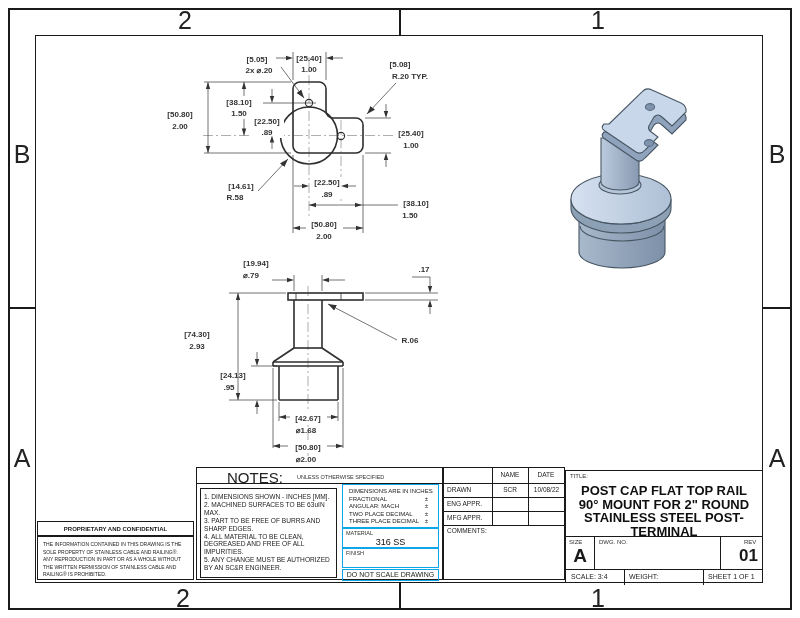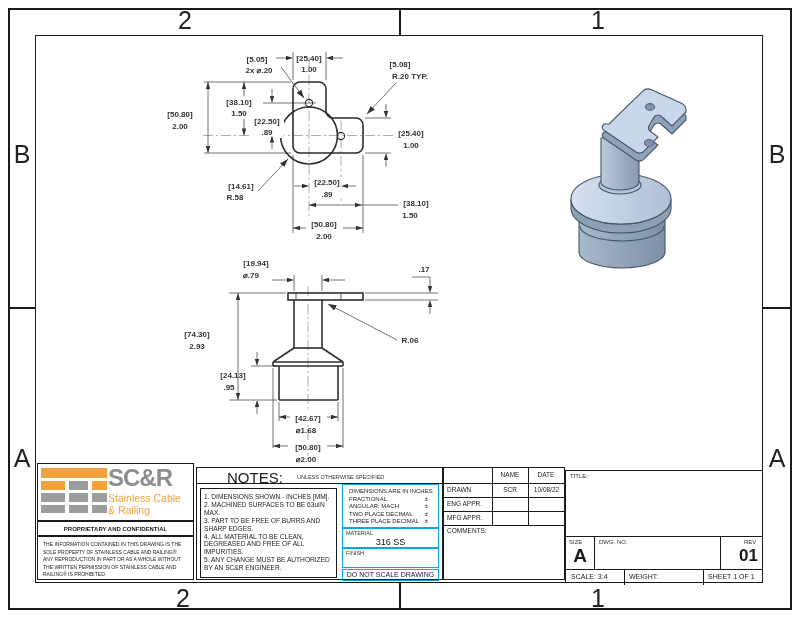--- a/index.html
+++ b/index.html
@@ -270,37 +270,20 @@
       <ellipse cx="621" cy="199" rx="50" ry="25" fill="url(#gFlange)"></ellipse>
       <ellipse cx="620" cy="185" rx="21" ry="9" fill="#B6C5D9"></ellipse>
       <path d="M601,138 L601,182 A19,8 0 0 0 639,182 L639,138 Z" fill="url(#gStem)"></path>
       <path d="M609,132 L642,100 Q646,95 652,98 L681,111 Q687,114 686,120 L672,134 L662,125 Q658,121 654,125 L650,132 Q647,136 650,139 L658,145 L645,158 Q641,163 636,160 L605,139 Q600,136 604,132 Z" fill="#8FA3BC"></path>
       <path d="M609,124 L642,92 Q646,87 652,90 L681,103 Q687,106 686,112 L672,126 L662,117 Q658,113 654,117 L650,124 Q647,128 650,131 L658,137 L645,150 Q641,155 636,152 L605,131 Q600,128 604,124 Z" fill="#C9D7EB"></path>
       <ellipse cx="650" cy="107" rx="4.6" ry="3.4" fill="#7F93AC" stroke="#5C6E84"></ellipse>
       <ellipse cx="649" cy="143" rx="4.6" ry="3.4" fill="#7F93AC" stroke="#5C6E84"></ellipse>
     </g>
   </svg>
 
-  <div class="box" style="left:37px;top:463px;width:157px;height:58px;">
-    <div class="logo-grid">
-      <div class="lg" style="left:0;top:0;width:66px;height:10px;background:#F2A13C;"></div>
-      <div class="lg" style="left:0;top:13px;width:24px;height:9px;background:#F2A13C;"></div>
-      <div class="lg" style="left:28px;top:13px;width:19px;height:9px;background:#9D9D9D;"></div>
-      <div class="lg" style="left:51px;top:13px;width:15px;height:9px;background:#F2A13C;"></div>
-      <div class="lg" style="left:0;top:25px;width:24px;height:9px;background:#9D9D9D;"></div>
-      <div class="lg" style="left:28px;top:25px;width:19px;height:9px;background:#9D9D9D;"></div>
-      <div class="lg" style="left:51px;top:25px;width:15px;height:9px;background:#9D9D9D;"></div>
-      <div class="lg" style="left:0;top:37px;width:24px;height:8px;background:#9D9D9D;"></div>
-      <div class="lg" style="left:28px;top:37px;width:19px;height:8px;background:#9D9D9D;"></div>
-      <div class="lg" style="left:51px;top:37px;width:15px;height:8px;background:#9D9D9D;"></div>
-    </div>
-    <div class="logo-name">SC&amp;R</div>
-    <div class="logo-sub1">Stainless Cable</div>
-    <div class="logo-sub2">&amp; Railing</div>
-  </div>
   <div class="box prop" style="left:37px;top:521px;width:157px;height:15px;">PROPRIETARY AND CONFIDENTIAL</div>
   <div class="box legal" style="left:37px;top:536px;width:157px;height:44px;">THE INFORMATION CONTAINED IN THIS DRAWING IS THE SOLE PROPERTY OF STAINLESS CABLE AND RAILING®. ANY REPRODUCTION IN PART OR AS A WHOLE WITHOUT THE WRITTEN PERMISSION OF STAINLESS CABLE AND RAILING® IS PROHIBITED.</div>
 
   <div class="box" style="left:196px;top:467px;width:247px;height:113px;">
     <div class="notes-head">
       <span class="notes-title">NOTES:</span>
       <span class="notes-unless">UNLESS OTHERWISE SPECIFIED</span>
     </div>
     <div class="notes-text">
       <div>1. DIMENSIONS SHOWN - INCHES [MM].</div>
@@ -354,20 +337,26 @@
     <div class="acell" style="left:48px;top:32px;width:36px;text-align:center;"></div>
     <div class="acell" style="left:84px;top:32px;width:37px;text-align:center;"></div>
     <div class="acell" style="left:3px;top:46px;width:44px;">MFG APPR.</div>
     <div class="acell" style="left:48px;top:46px;width:36px;text-align:center;"></div>
     <div class="acell" style="left:84px;top:46px;width:37px;text-align:center;"></div>
     <div class="acell" style="left:3px;top:59px;width:100px;">COMMENTS:</div>
   </div>
 
   <div class="box" style="left:565px;top:470px;width:198px;height:113px;">
     <div class="tlabel">TITLE:</div>
+    <div class="ttl">
+      <div>POST CAP FLAT TOP RAIL</div>
+      <div>90° MOUNT FOR 2" ROUND</div>
+      <div>STAINLESS STEEL POST-</div>
+      <div>TERMINAL</div>
+    </div>
     <div class="trow" style="left:0;top:65px;width:196px;height:33px;">
       <div class="tdiv" style="left:28px;top:0;height:33px;"></div>
       <div class="tdiv" style="left:154px;top:0;height:33px;"></div>
       <div class="tlabel" style="left:3px;">SIZE</div>
       <div class="bigA">A</div>
       <div class="tlabel" style="left:33px;">DWG.  NO.</div>
       <div class="tlabel" style="left:178px;">REV</div>
       <div class="revno" style="left:154px;width:42px;padding-left:15px;">01</div>
     </div>
     <div class="trow" style="left:0;top:98px;width:196px;height:15px;">

